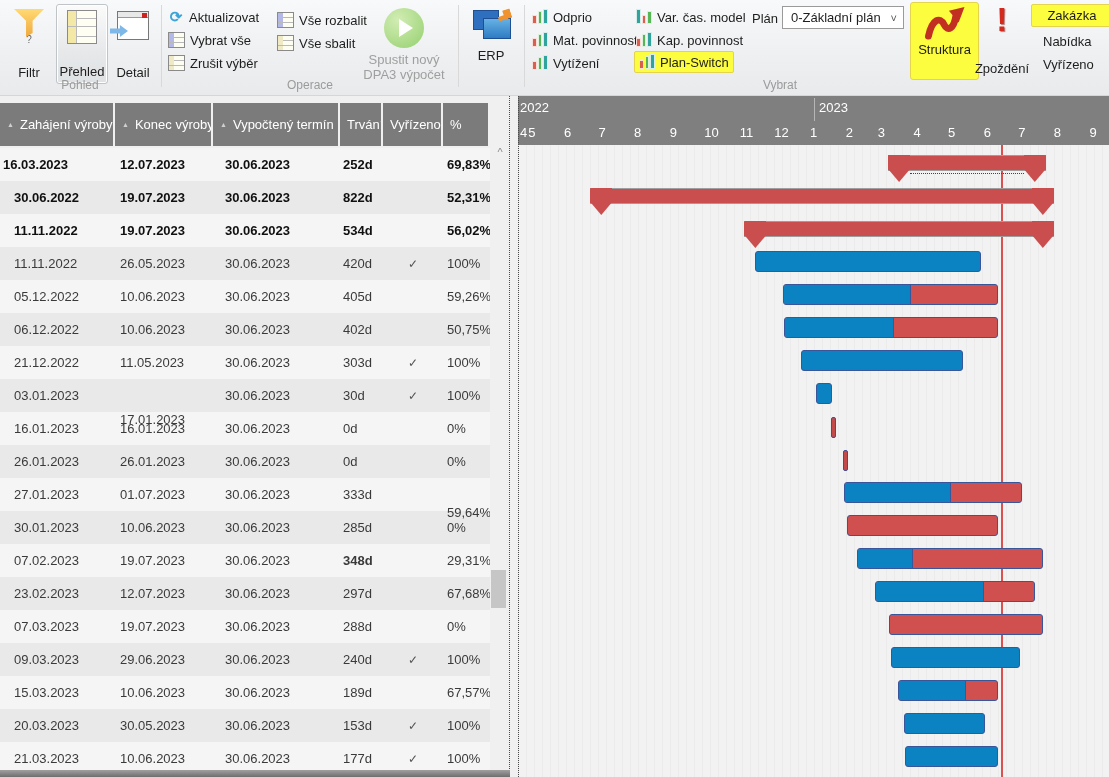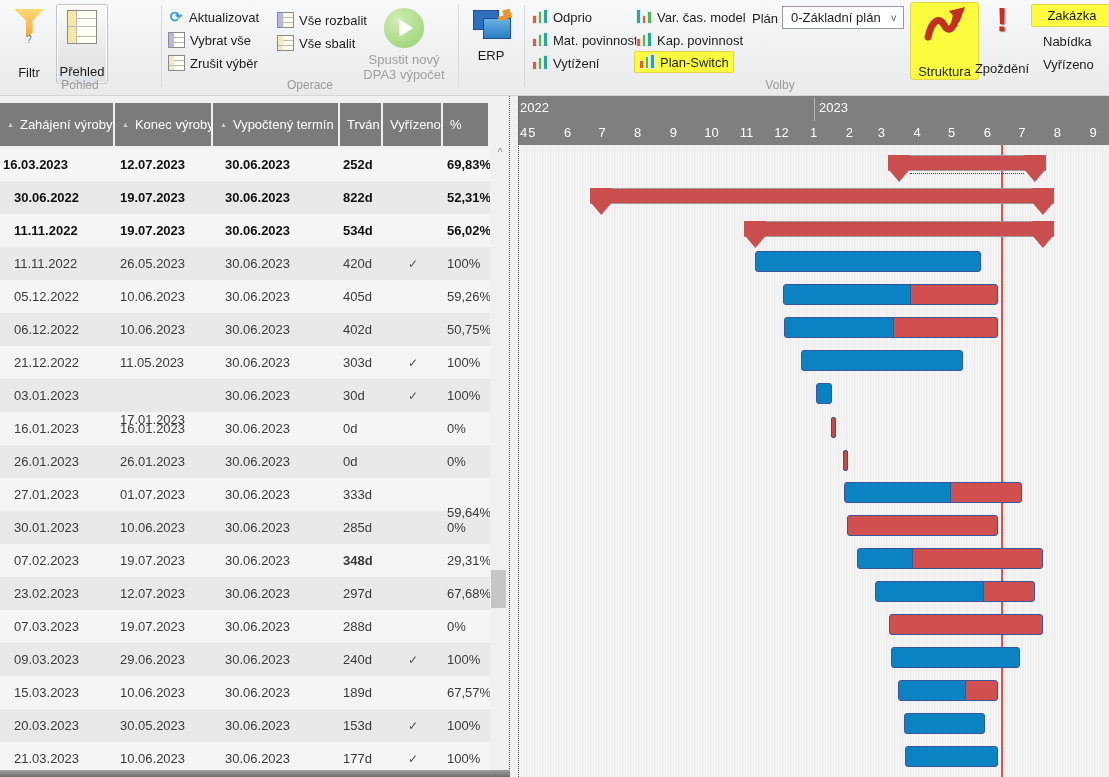--- a/index.html
+++ b/index.html
@@ -132,20 +132,28 @@
     <span class="funnel" style="margin-top:5px"></span>
     <span class="qmark">?</span>
     <span class="lbl">Filtr</span>
   </div>
   <div class="bigbtn selectedbtn" style="left:56px;width:50px;height:78px">
     <span class="sheet" style="margin-top:5px">
         <i></i>
       </span>
     <span class="lbl" style="margin-bottom:4px">Přehled</span>
   </div>
+  <div class="bigbtn" style="left:110px;width:46px;height:76px">
+    <span class="winicon" style="margin-top:7px">
+      <span class="bar"></span>
+        <span class="dot"></span>
+        <span class="arr"></span>
+    </span>
+    <span class="lbl">Detail</span>
+  </div>
   <div class="grouplabel" style="left:0;width:160px">Pohled</div>
   <div class="rsep" style="left:161px"></div>
 
   <div class="smallitem" style="left:168px;top:7px">
     <span class="refreshicon">⟳</span>
     <span>Aktualizovat</span>
   </div>
   <div class="smallitem" style="left:168px;top:30px">
     <span class="tableicon violet">
         <i></i>
@@ -236,28 +244,28 @@
         <b class="c2"></b>
         <b class="c3"></b>
       </span>
     <span>Plan-Switch</span>
   </div>
   <div class="smallitem" style="left:752px;top:8px">Plán</div>
   <div id="plan-select">
     <span>0-Základní plán</span>
     <span class="chev">˅</span>
   </div>
-  <div class="grouplabel" style="left:690px;width:180px">Volby</div>
+  <div class="grouplabel" style="left:690px;width:180px">Vybrat</div>
 
   <div class="bigbtn yellowhl" style="left:910px;top:2px;width:59px;height:76px;border-radius:3px">
     <svg class="strukticon" viewBox="0 0 44 40">
       <path d="M5 34 C 9 16, 17 14, 21 22 C 25 30, 31 26, 33 14" fill="none" stroke="#c23021" stroke-width="7" stroke-linecap="round"></path>
       <polygon points="26,8 42,4 36,20" fill="#c23021"></polygon>
     </svg>
-    <span class="lbl" style="margin-bottom:0">Struktura</span>
+    <span class="lbl" style="margin-bottom:22px">Struktura</span>
   </div>
   <div class="bigbtn" style="left:973px;top:4px;width:58px;height:72px">
     <span class="bang">!</span>
     <span class="lbl">Zpoždění</span>
   </div>
   <div class="smallitem yellowhl" style="left:1031px;top:4px;width:72px;height:21px;justify-content:center">
     <span>Zakázka</span>
   </div>
   <div class="smallitem" style="left:1043px;top:31px">
     <span>Nabídka</span>

